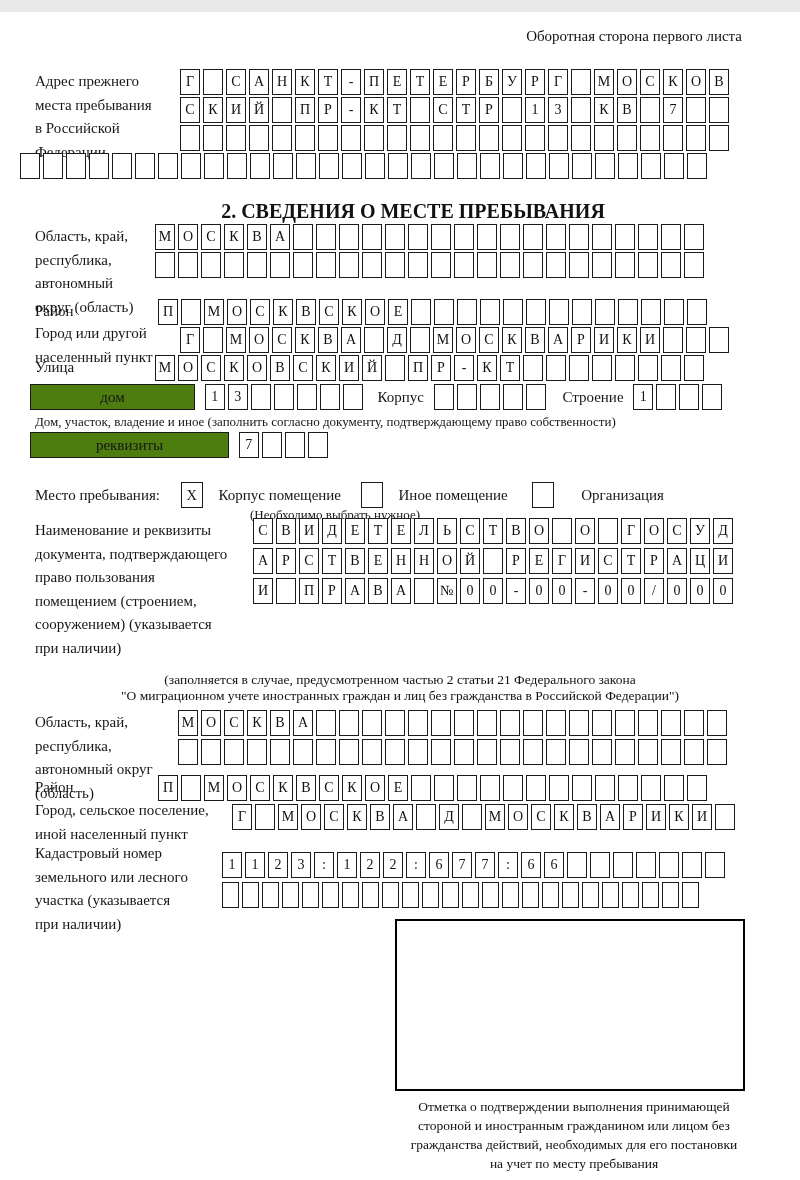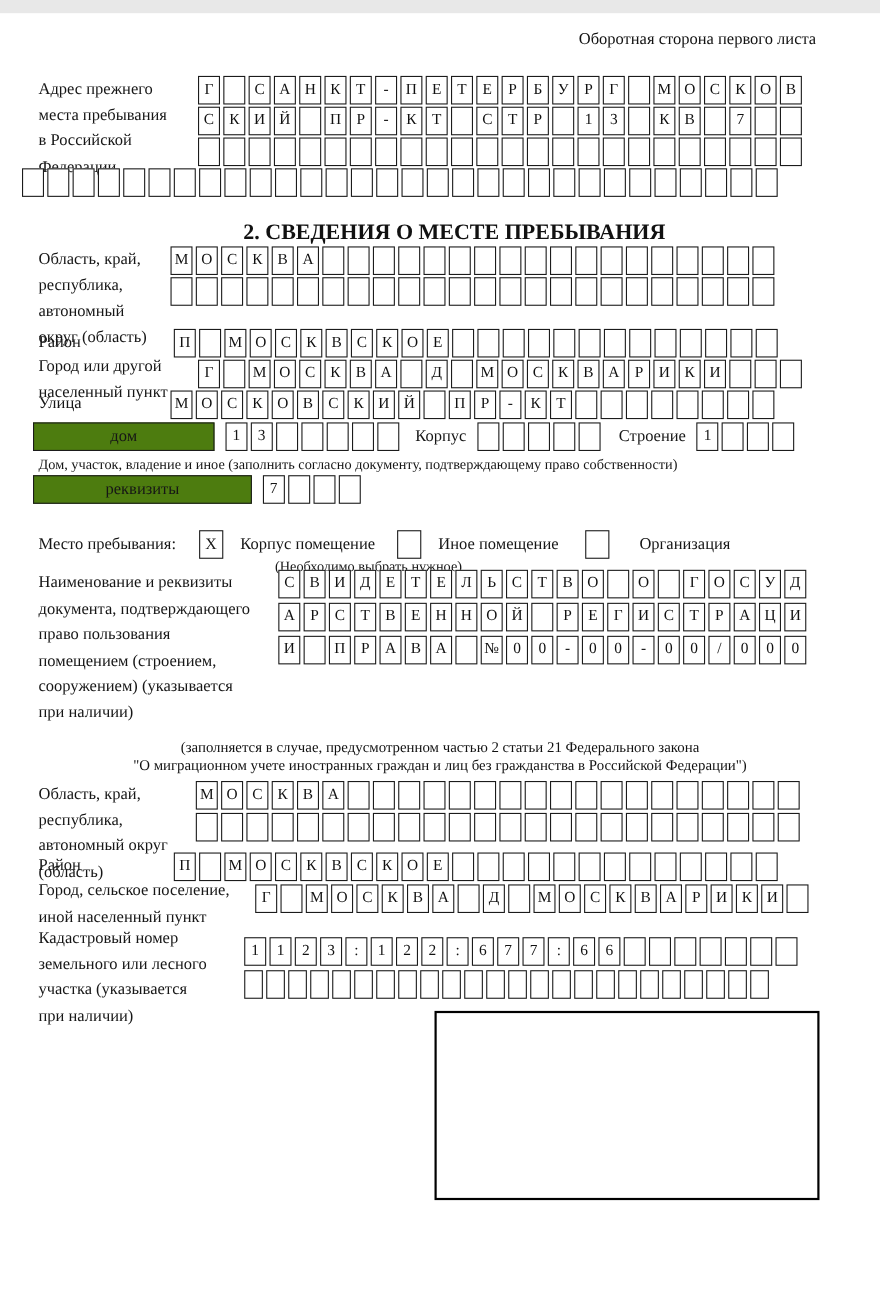--- a/index.html
+++ b/index.html
@@ -123,14 +123,18 @@
   <div class="boxrow" style="left:232px; top:792px;"><span class="cell">Г</span><span class="cell"></span><span class="cell">М</span><span class="cell">О</span><span class="cell">С</span><span class="cell">К</span><span class="cell">В</span><span class="cell">А</span><span class="cell"></span><span class="cell">Д</span><span class="cell"></span><span class="cell">М</span><span class="cell">О</span><span class="cell">С</span><span class="cell">К</span><span class="cell">В</span><span class="cell">А</span><span class="cell">Р</span><span class="cell">И</span><span class="cell">К</span><span class="cell">И</span><span class="cell"></span></div>
 
   <div class="abs lbl" style="left:35px; top:830px;">Кадастровый номер
 земельного или лесного
 участка (указывается
 при наличии)</div>
   <div class="boxrow" style="left:222px; top:840px;"><span class="cell">1</span><span class="cell">1</span><span class="cell">2</span><span class="cell">3</span><span class="cell">:</span><span class="cell">1</span><span class="cell">2</span><span class="cell">2</span><span class="cell">:</span><span class="cell">6</span><span class="cell">7</span><span class="cell">7</span><span class="cell">:</span><span class="cell">6</span><span class="cell">6</span><span class="cell"></span><span class="cell"></span><span class="cell"></span><span class="cell"></span><span class="cell"></span><span class="cell"></span><span class="cell"></span></div>
   <div class="boxrow narrow" style="left:222px; top:870px;"><span class="cell"></span><span class="cell"></span><span class="cell"></span><span class="cell"></span><span class="cell"></span><span class="cell"></span><span class="cell"></span><span class="cell"></span><span class="cell"></span><span class="cell"></span><span class="cell"></span><span class="cell"></span><span class="cell"></span><span class="cell"></span><span class="cell"></span><span class="cell"></span><span class="cell"></span><span class="cell"></span><span class="cell"></span><span class="cell"></span><span class="cell"></span><span class="cell"></span><span class="cell"></span><span class="cell"></span></div>
 
   <div class="stamp" style="left:395px; top:907px; width:346px; height:168px;"></div>
+  <div class="abs center" style="left:385px; top:1085px; width:378px; font-size:13.5px; line-height:19px; white-space:pre-line;">Отметка о подтверждении выполнения принимающей
+стороной и иностранным гражданином или лицом без
+гражданства действий, необходимых для его постановки
+на учет по месту пребывания</div>
 
 </div>
 
 </body></html>

